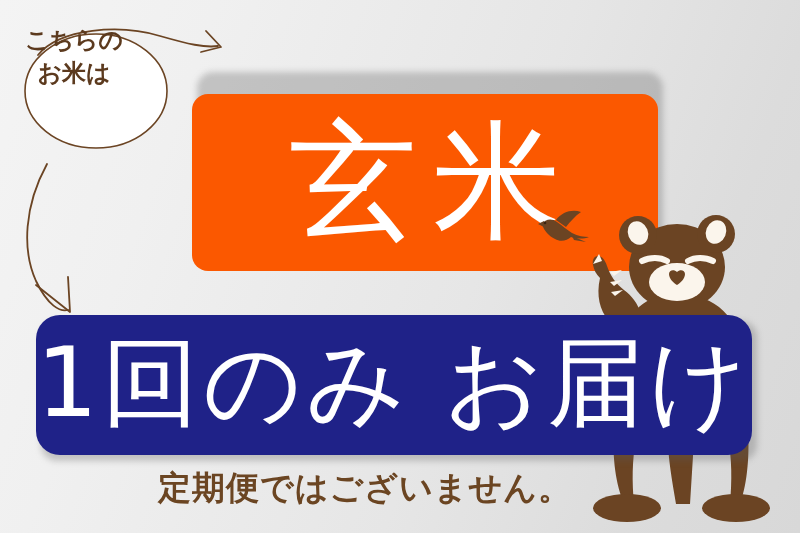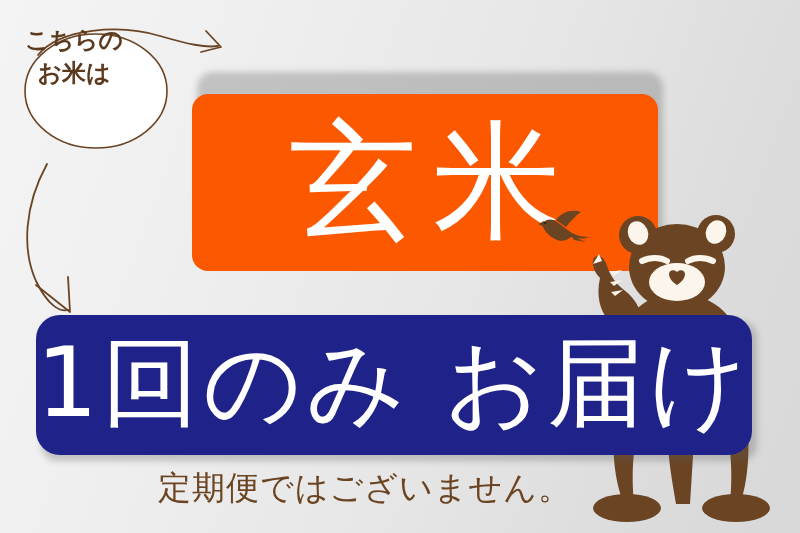--- a/index.html
+++ b/index.html
@@ -94,21 +94,21 @@
 
   
   #caption {
     position: absolute;
     left: 0;
     top: 466px;
     width: 730px;
     text-align: center;
     color: #6b4522;
     font-size: 33px;
-    font-weight: 400;
+    font-weight: 700;
     letter-spacing: 1px;
     z-index: 13;
     white-space: nowrap;
   }
 
   
   #bubble {
     position: absolute;
     left: 22px;
     top: 28px;

